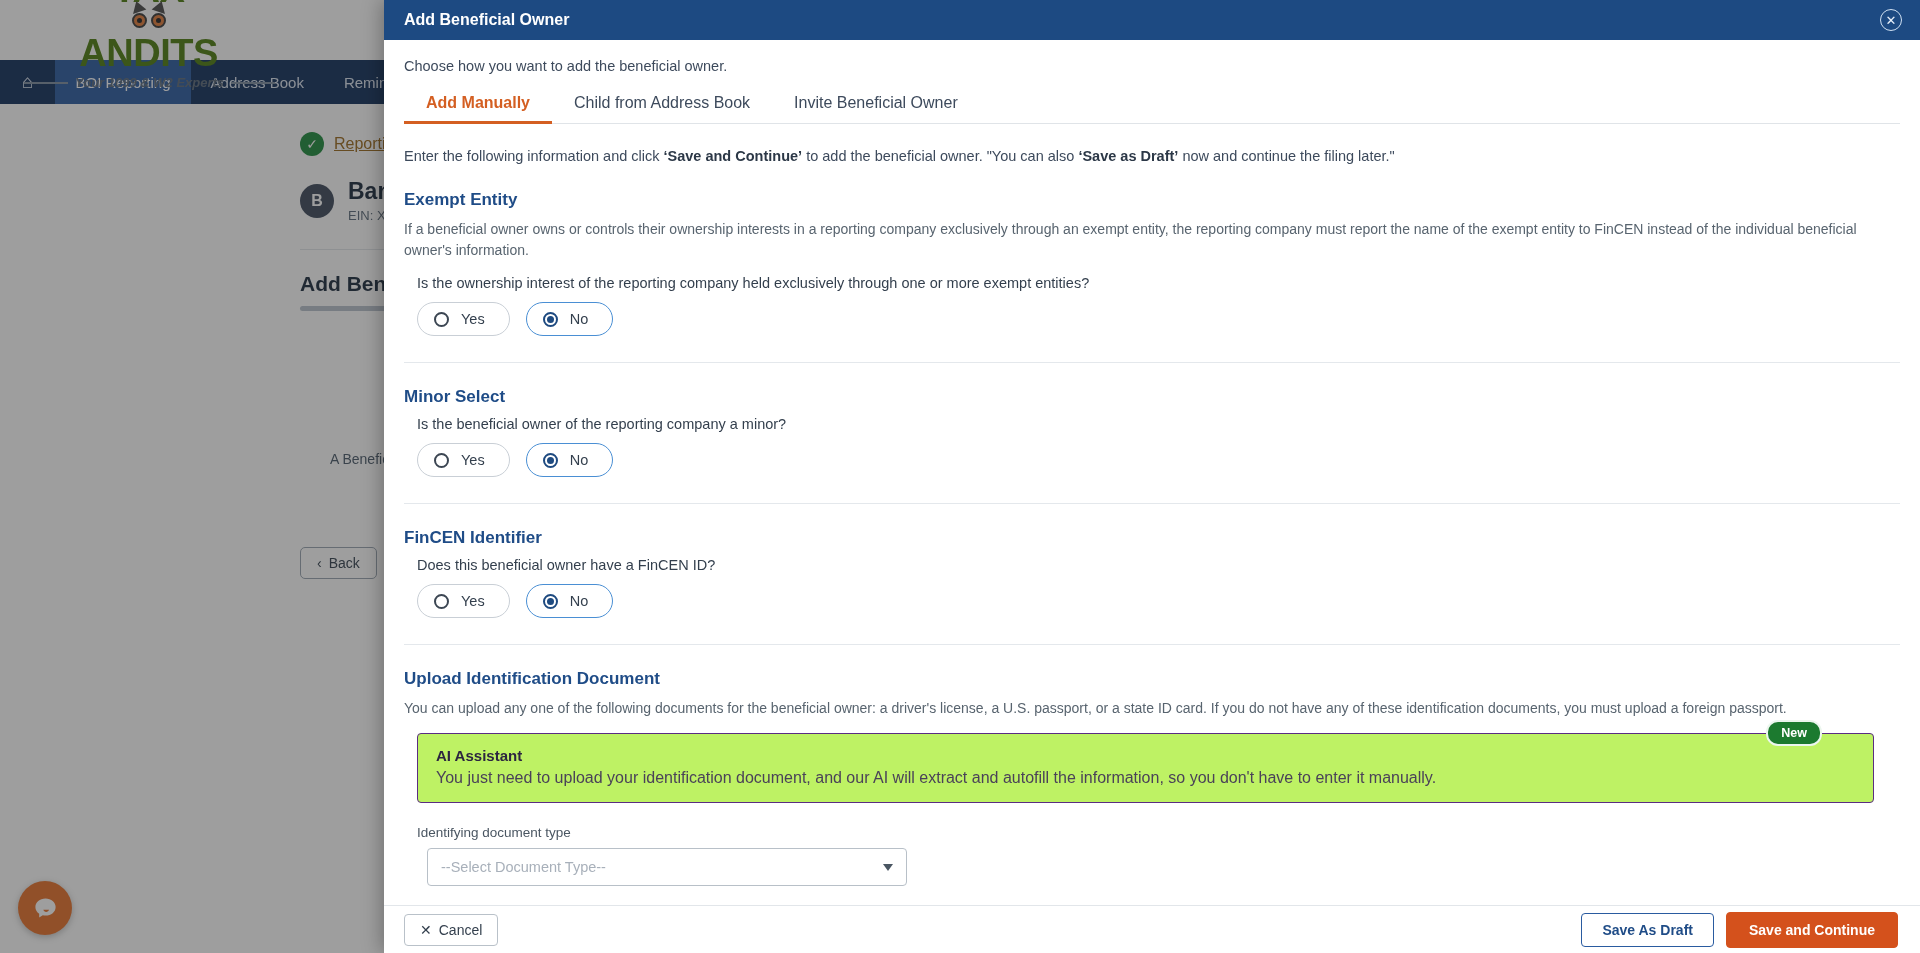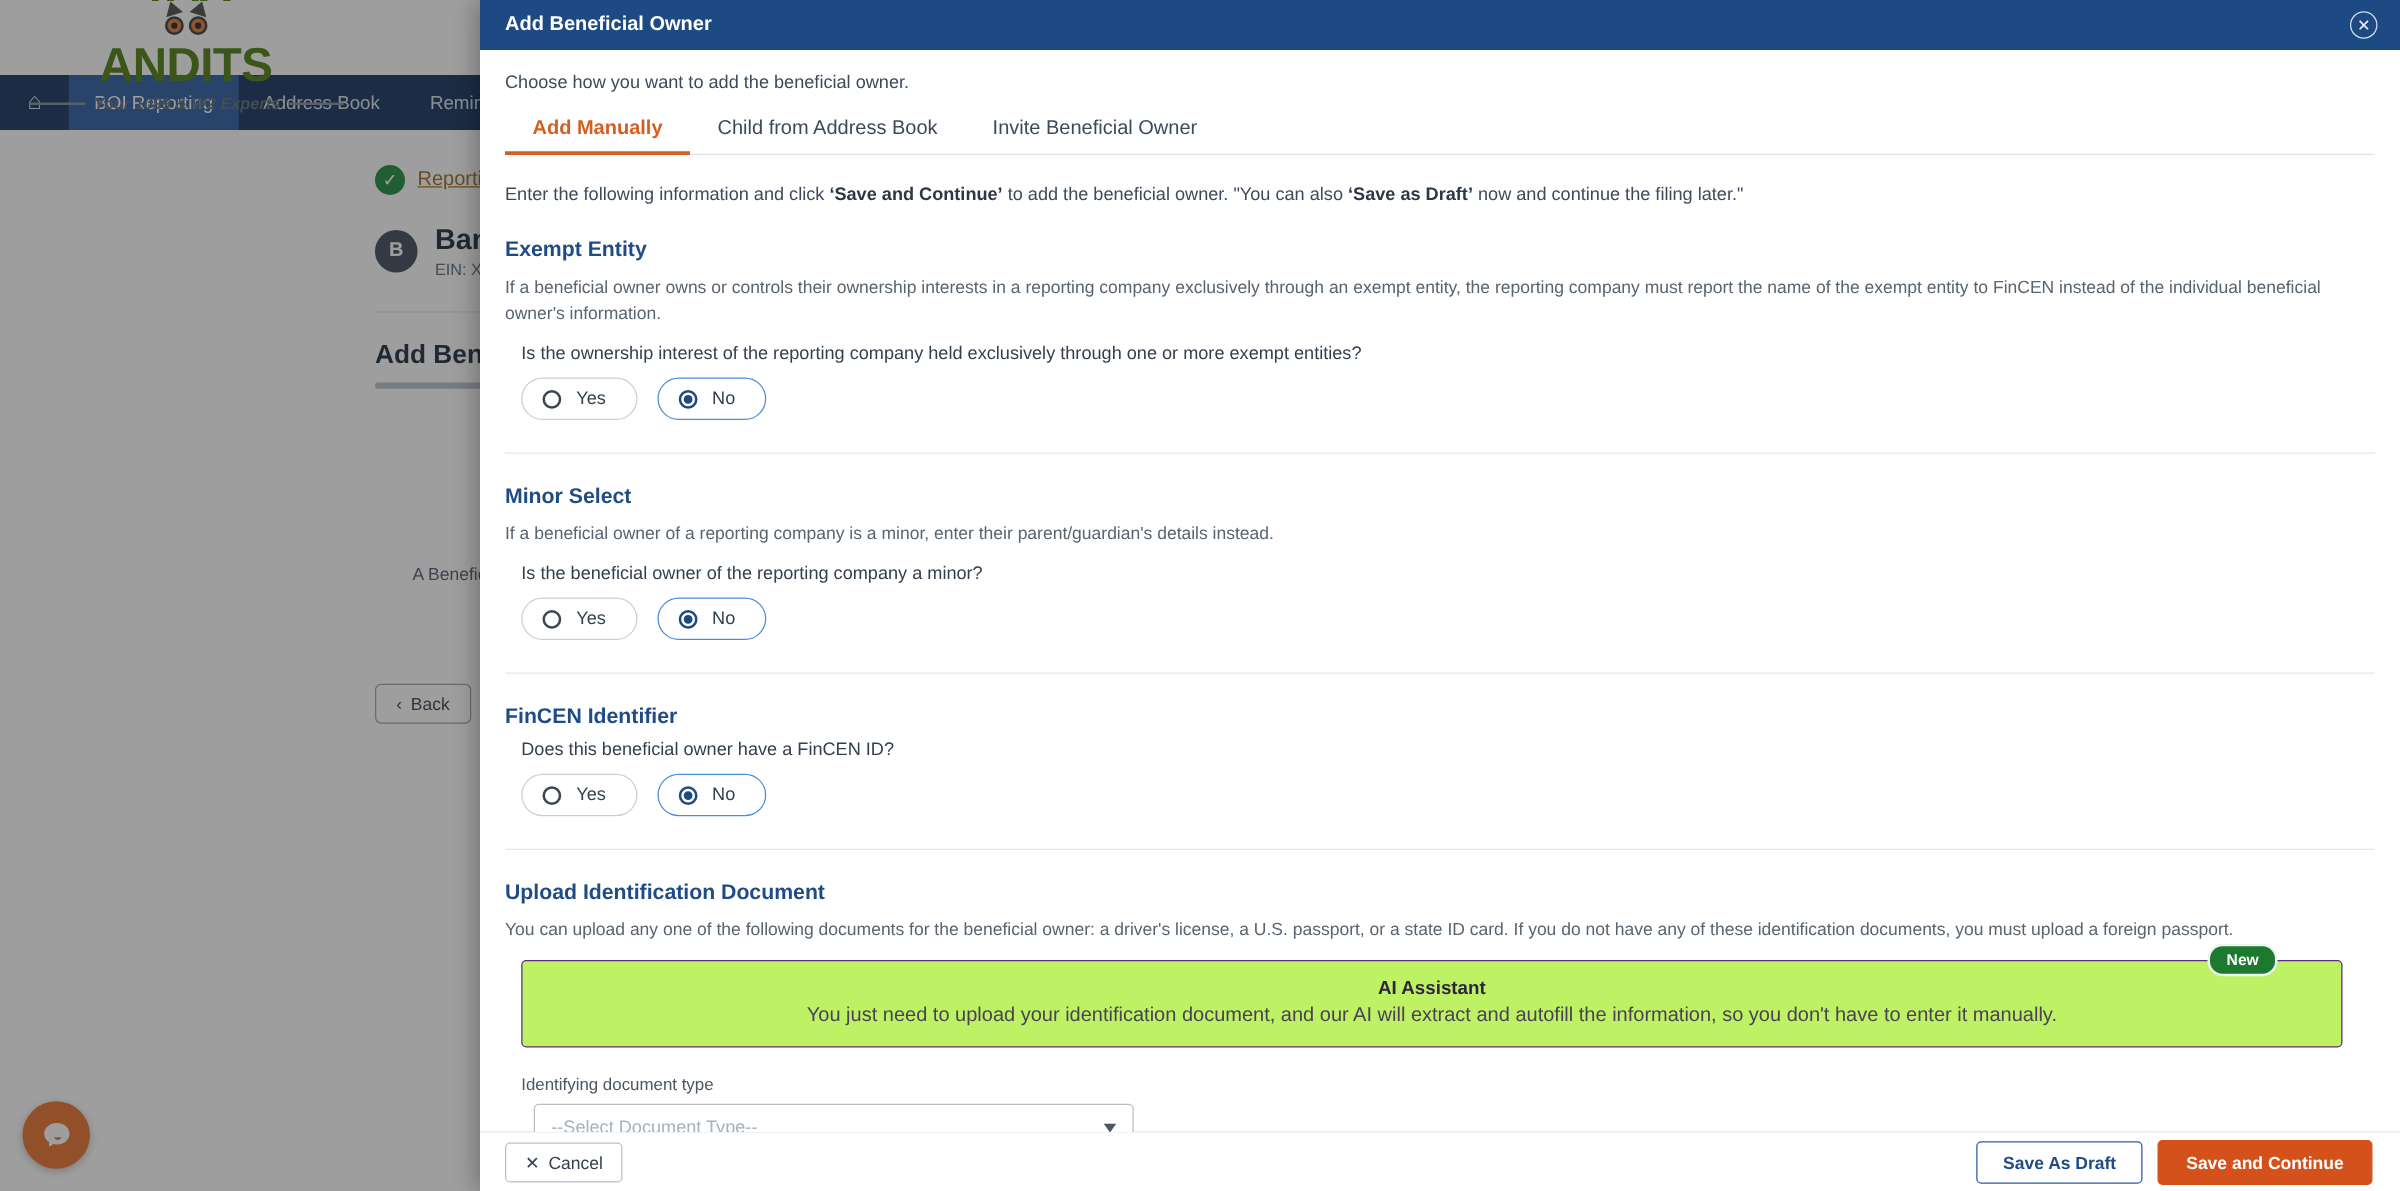--- a/index.html
+++ b/index.html
@@ -175,21 +175,21 @@
     border: 2px solid #3c4653; position: relative; flex: 0 0 auto;
   }
   .radio-pill.selected .radio-dot { border-color: #1e4a80; }
   .radio-pill.selected .radio-dot:after {
     content: ""; position: absolute; inset: 2px; border-radius: 50%; background: #1e4a80;
   }
   .radio-label { font-size: 14.5px; color: #333f4d; }
 
   .divider { height: 1px; background: #e4e8ec; margin: 26px 0 24px 0; }
 
-  .ai-wrap { position: relative; margin: 14px 0 0 13px; text-align: center; }
+  .ai-wrap { position: relative; margin: 14px 0 0 13px; }
   .new-badge {
     position: absolute; right: 78px; top: -13px;
     background: #1c7a2f; color: #fff; font-size: 12.5px; font-weight: 600;
     padding: 4px 13px; border-radius: 12px; z-index: 3;
     border: 2px solid #ecf6ee;
   }
   .ai-box {
     background: #bef264; border: 1px solid #5a2d82; border-radius: 4px;
     padding: 13px 18px 15px 18px; margin-right: 26px;
   }
@@ -347,21 +347,20 @@
           <span class="radio-dot"></span>
           <span class="radio-label">No</span>
         </label>
       </div>
     </div>
 
     <div class="divider"></div>
 
     <div class="block">
       <div class="block-title">Minor Select</div>
-      <div class="block-desc">If a beneficial owner of a reporting company is a minor, enter their parent/guardian's details instead.</div>
       <div class="block-q">Is the beneficial owner of the reporting company a minor?</div>
       <div class="radio-row">
         <label class="radio-pill">
           <span class="radio-dot"></span>
           <span class="radio-label">Yes</span>
         </label>
         <label class="radio-pill selected">
           <span class="radio-dot"></span>
           <span class="radio-label">No</span>
         </label>

